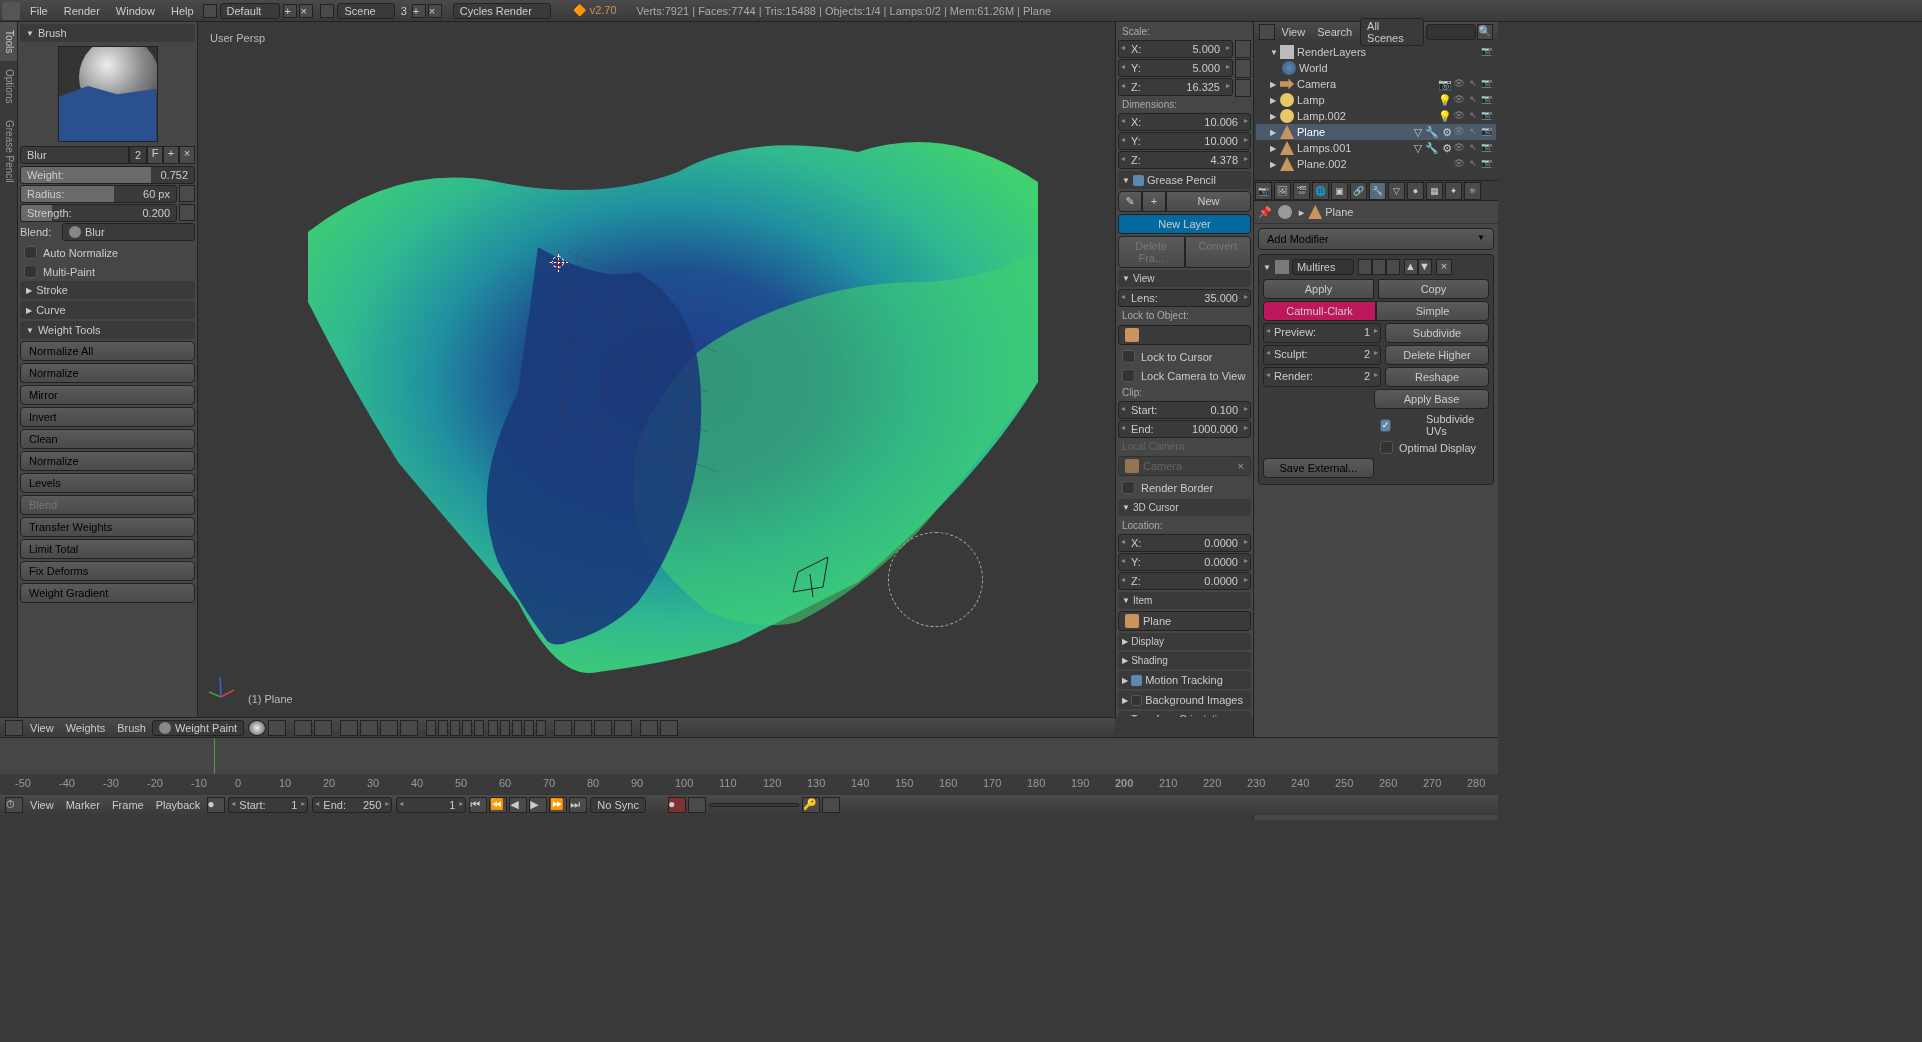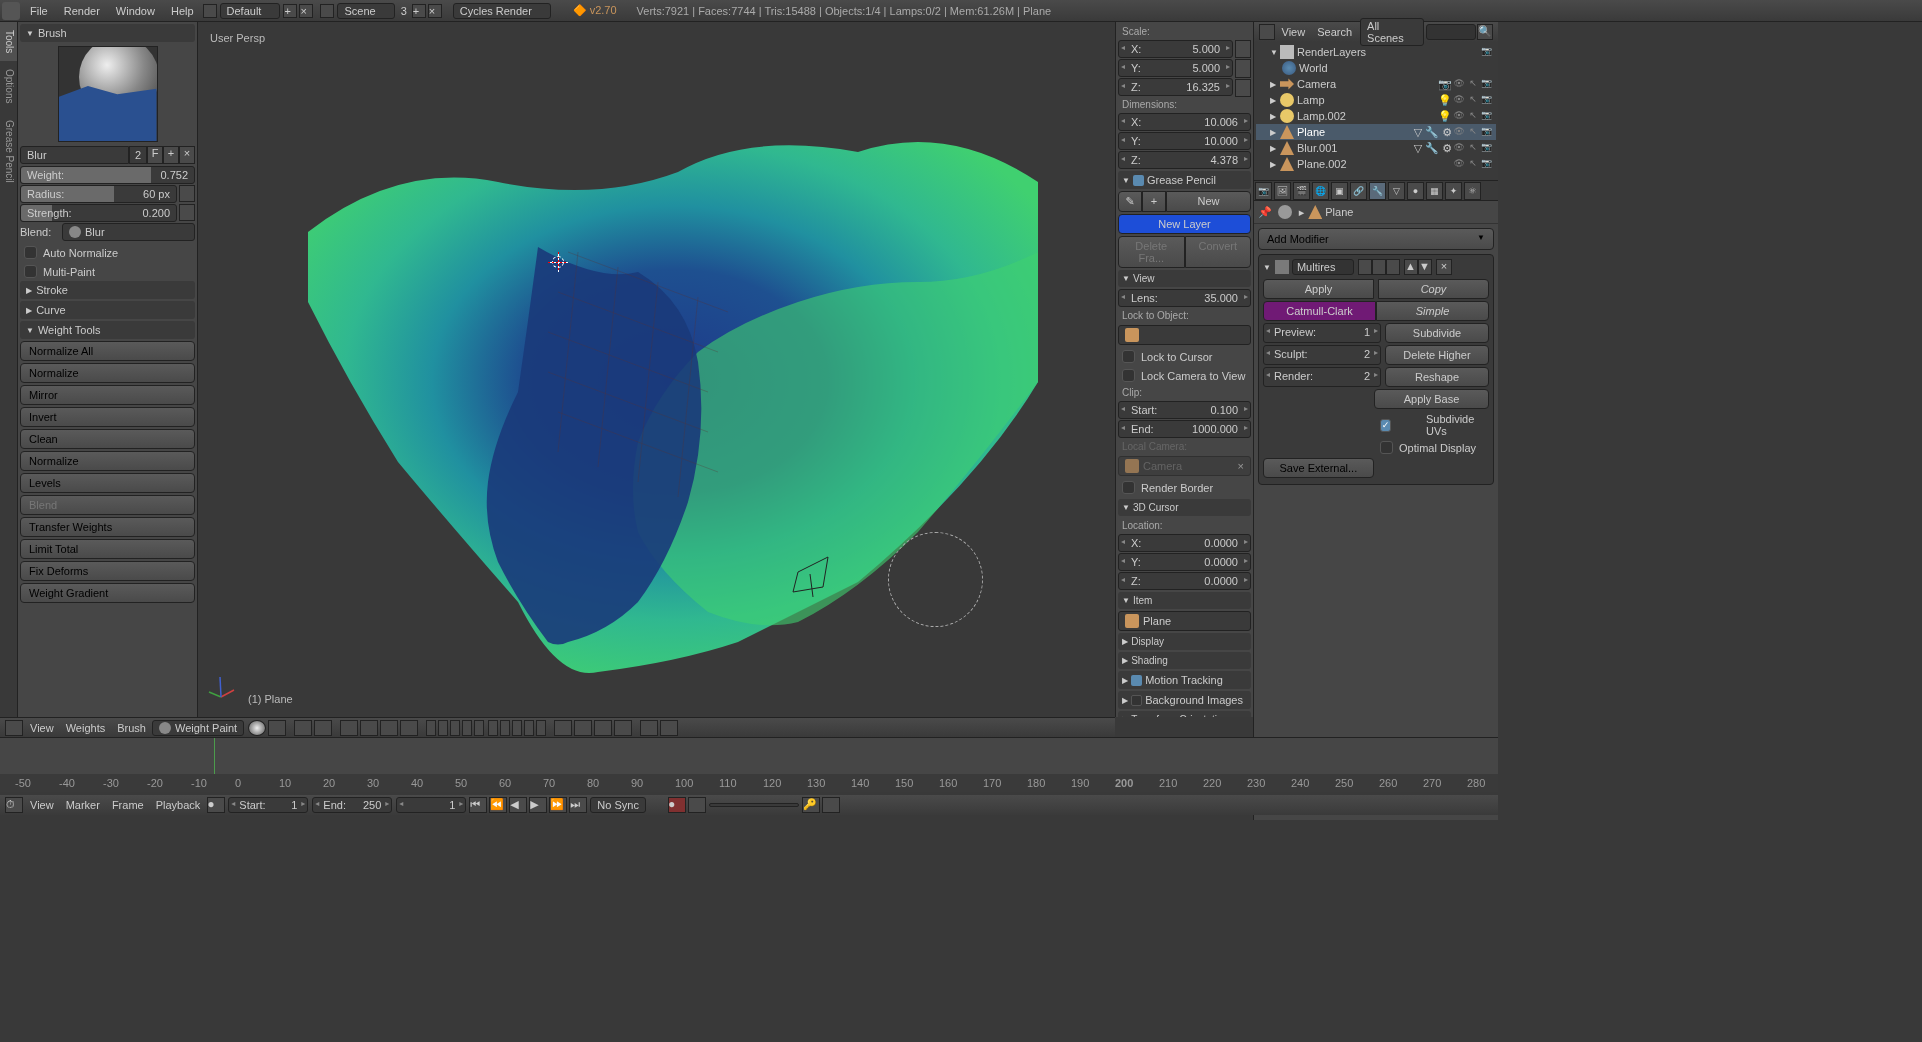--- a/index.html
+++ b/index.html
@@ -120,22 +120,22 @@
 .modifier-box { background: #3a3a3a; border: 1px solid #222; border-radius: 4px; margin-top: 4px; padding: 4px; }
 .modifier-header { display: flex; align-items: center; margin-bottom: 4px; }
 .modifier-header .expand { font-size: 8px; margin-right: 4px; }
 .modifier-header .icon { width: 14px; height: 14px; background: #7a7a7a; margin-right: 3px; }
 .modifier-header .name-field { background: #333; border: 1px solid #222; border-radius: 3px; padding: 1px 4px; width: 62px; }
 .modifier-header .btn-group { display: flex; margin-left: 4px; }
 .modifier-header .btn-group .b { width: 14px; height: 16px; background: #4a4a4a; border: 1px solid #222; }
 .btn-row { display: flex; margin: 2px 0; border-radius: 10px; }
 .btn-row .b { flex: 1; background: linear-gradient(#5a5a5a, #4a4a4a); border: 1px solid #222; padding: 3px; text-align: center; cursor: pointer; }
 .btn-row .b:first-child { border-radius: 4px 0 0 4px; }
-.btn-row .b:last-child { border-radius: 0 4px 4px 0; font-style: italic; }
-.btn-row .b.active { background: #701a75; }
+.btn-row .b:last-child { border-radius: 0 4px 4px 0; }
+.btn-row .b.active { background: #be185d; }
 .prop-row { display: flex; margin: 2px 0; }
 .prop-row .num-field { flex: 1; display: flex; justify-content: space-between; background: #3a3a3a; border: 1px solid #222; border-radius: 3px; padding: 2px 10px; position: relative; }
 .prop-row .num-field::before { content: "◂"; position: absolute; left: 2px; font-size: 8px; color: #888; }
 .prop-row .num-field::after { content: "▸"; position: absolute; right: 2px; font-size: 8px; color: #888; }
 .prop-row .btn { flex: 1; background: linear-gradient(#5a5a5a, #4a4a4a); border: 1px solid #222; border-radius: 4px; padding: 3px; text-align: center; margin-left: 4px; }
 .full-btn { display: block; width: 100%; background: linear-gradient(#5a5a5a, #4a4a4a); border: 1px solid #222; border-radius: 4px; padding: 3px; text-align: center; margin: 2px 0; }
 .half-btn { display: inline-block; width: 49%; background: linear-gradient(#5a5a5a, #4a4a4a); border: 1px solid #222; border-radius: 4px; padding: 3px; text-align: center; margin: 2px 0; }
 .cb-row { display: flex; align-items: center; padding: 2px 4px; }
 .cb-row .cb { width: 13px; height: 13px; background: #333; border: 1px solid #555; border-radius: 3px; margin-right: 6px; }
 .cb-row .cb.checked { background: #5a8ab0; }
@@ -393,21 +393,21 @@
 
   <div class="section-head">
       <span class="cb" style="width:11px;height:11px;background:#5a8ab0;border-radius:2px;margin-right:3px;"></span>
       <span>Grease Pencil</span>
     </div>
   <div class="btn-pair">
     <div class="btn icon">✎</div>
     <div class="btn icon">+</div>
     <div class="btn">New</div>
   </div>
-  <div class="full-btn" style="background:#1d4ed8;">New Layer</div>
+  <div class="full-btn" style="background:#0369a1;">New Layer</div>
   <div class="btn-pair">
     <div class="btn" style="color:#777;">Delete Fra...</div>
     <div class="btn" style="color:#777;">Convert</div>
   </div>
 
   <div class="section-head">View</div>
   <div class="num-field">
       <span>Lens:</span>
       <span>35.000</span>
     </div>
@@ -548,21 +548,21 @@
       <div class="toggles">
           <span class="t">👁</span>
           <span class="t">↖</span>
           <span class="t">📷</span>
         </div>
     </div>
     <div class="tree-row">
       <span class="indent"></span>
         <span class="expand">▶</span>
         <div class="icon icon-mesh"></div>
-      <span class="name">Blur.001</span>
+      <span class="name">Lamps.001</span>
         <span style="padding-left:4px;">▽ 🔧 ⚙</span>
       <div class="toggles">
           <span class="t">👁</span>
           <span class="t">↖</span>
           <span class="t">📷</span>
         </div>
     </div>
     <div class="tree-row">
       <span class="indent"></span>
         <span class="expand">▶</span>

